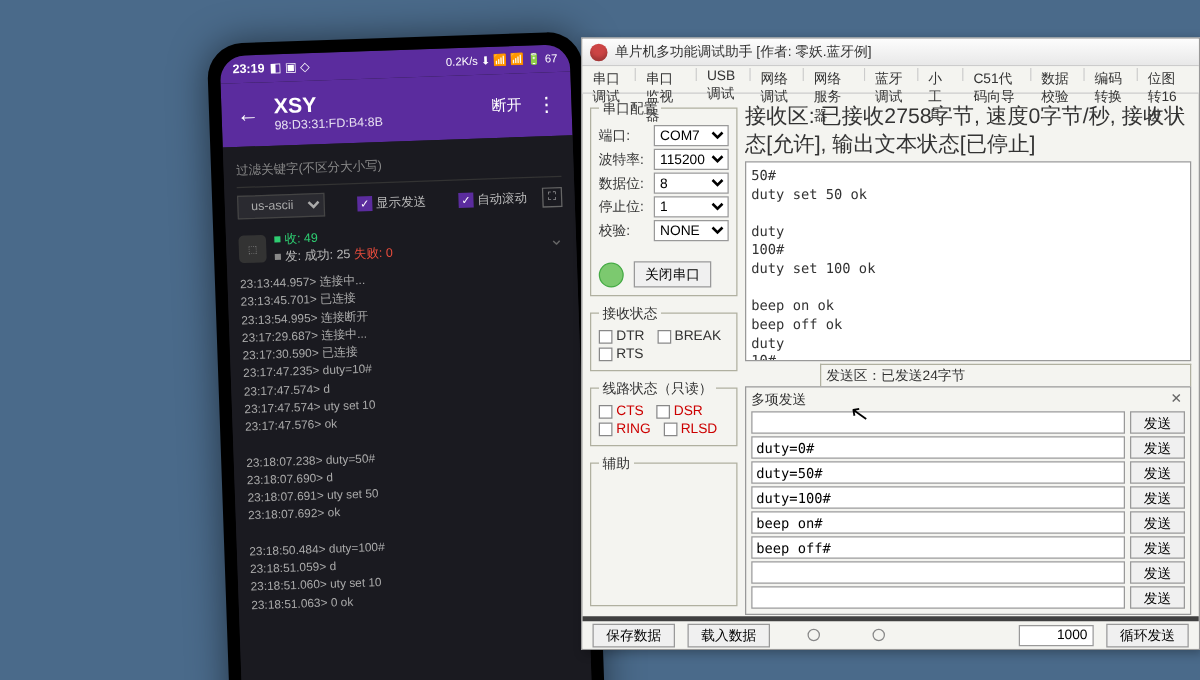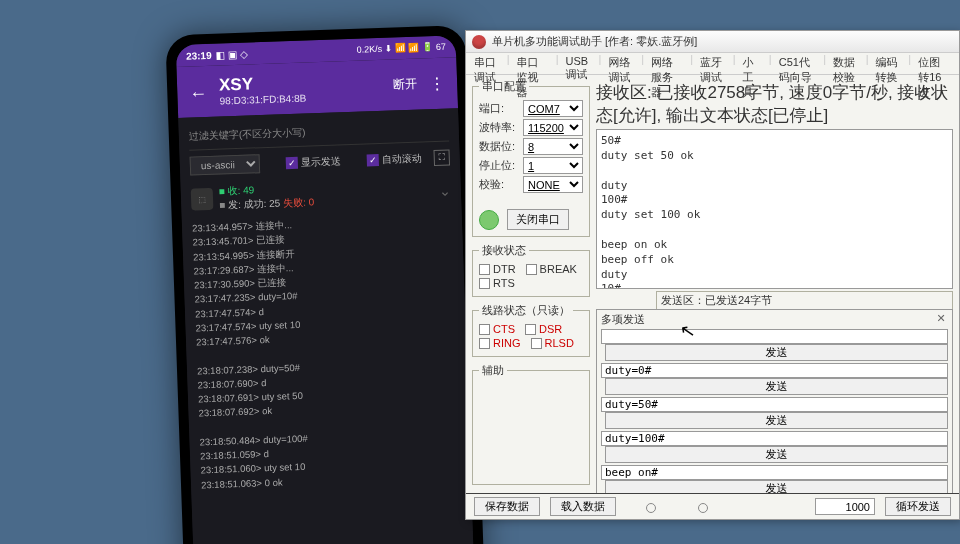--- a/index.html
+++ b/index.html
@@ -39,40 +39,40 @@
 .title-icon { width: 14px; height: 14px; background: #c44; border-radius: 50%; margin-right: 6px; box-shadow: inset 0 -3px 3px rgba(0,0,0,.2); }
 .toolbar { height: 22px; background: #f4f4f0; border-bottom: 1px solid #ccc; display: flex; align-items: flex-start; padding: 0 4px; gap: 2px; }
 .toolbar span { padding: 2px 4px; color: #333; cursor: default; }
 .toolbar .sep { color: #ccc; padding: 0 1px; }
 .main-area { flex: 1; display: flex; overflow: hidden; }
 .left-panel { width: 130px; padding: 4px 6px; display: flex; flex-direction: column; gap: 2px; }
 fieldset { border: 1px solid #b0b0a0; padding: 4px 6px 6px; margin-bottom: 4px; }
 legend { padding: 0 3px; color: #333; }
 .cfg-row { display: flex; align-items: center; margin: 2px 0; }
 .cfg-row label { width: 44px; }
-.cfg-row select, .cfg-row input[type=text] { flex: 1; font-size: 11px; border: 1px solid #999; background: #fff; height: 17px; min-width: 0; text-decoration: underline; }
+.cfg-row select, .cfg-row input[type=text] { flex: 1; font-size: 11px; border: 1px solid #999; background: #fff; height: 17px; min-width: 0; }
 .close-port-row { display: flex; align-items: center; gap: 4px; }
 .port-led { width: 20px; height: 20px; border-radius: 50%; background: #7cc96f; border: 1px solid #4a4; margin-right: 4px; }
 .btn { border: 1px solid #999; background: #f0f0f0; padding: 2px 8px; font-size: 11px; }
 .ctrl-chk { display: flex; align-items: center; gap: 3px; margin: 1px 0; }
 .chkbox { width: 11px; height: 11px; border: 1px solid #888; background: #fff; display:inline-block;}
 .red { color: #c00; }
 .right-panel { flex: 1; display: flex; flex-direction: column; padding: 4px 6px 4px 0; overflow: hidden; }
 .rx-header { font-size: 17px; padding: 2px 0; color: #333; }
 .rx-box { flex: 0 0 160px; background: #fff; border: 1px solid #999; padding: 4px; font-family: monospace; font-size: 11px; line-height: 1.35; overflow: hidden; white-space: pre; }
 .tx-header-row { display: flex; margin-top: 2px; }
 .tx-header-row .lbl { width: 60px; border: 1px solid #b0b0a0; border-bottom: none; background: #f4f4f0; padding: 1px 4px; }
 .multi-send { flex: 1; border: 1px solid #999; background: #f4f4f0; padding: 2px 4px; display: flex; flex-direction: column; position: relative; }
 .ms-title-row { display: flex; }
 .ms-title { flex: 1; }
 .close-x { width: 14px; text-align: center; color: #666; }
-.send-row { display: flex; margin: 2px 0; flex-direction: column; }
+.send-row { display: flex; margin: 2px 0; }
 .send-row input { flex: 1; border: 1px solid #999; background: #fff; font-size: 11px; height: 18px; padding: 0 3px; font-family: monospace; }
 .send-btn { border: 1px solid #999; background: #f0f0f0; padding: 0 10px; margin-left: 4px; font-size: 11px; }
-.bottom-bar { height: 26px; border-top: 1px solid #404040; display: flex; align-items: center; padding: 0 8px; gap: 10px; background: #f4f4f0; }
+.bottom-bar { height: 26px; border-top: 4px solid #404040; display: flex; align-items: center; padding: 0 8px; gap: 10px; background: #f4f4f0; }
 .bottom-bar .btn { padding: 1px 10px; }
 .radio { width: 10px; height: 10px; border: 1px solid #888; border-radius: 50%; display:inline-block; vertical-align: middle; margin-right: 2px;}
 .num-input { width: 60px; border: 1px solid #999; text-align: right; padding: 1px 4px; font-size:11px; height: 17px; margin-left: 12px; }
 .cursor { position: absolute; left: 680px; top: 320px; font-size: 18px; color: #000; pointer-events: none; transform: rotate(-10deg);}
 </style>
 </head>
 <body>
 
 <div class="phone">
   <div class="phone-screen">

